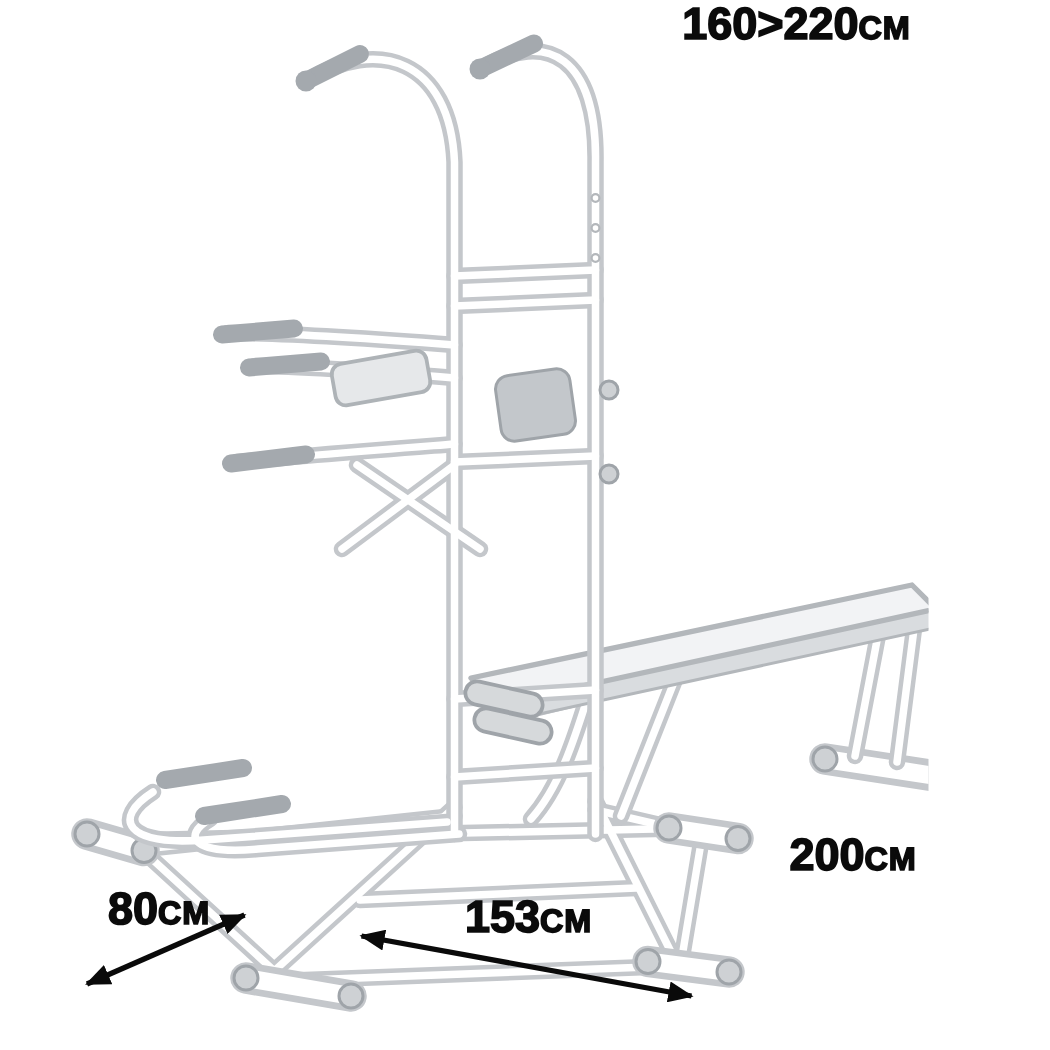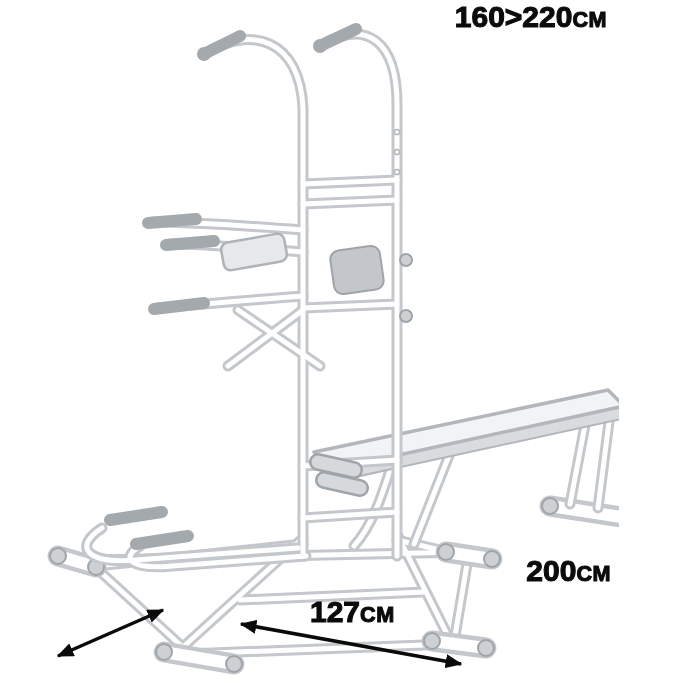--- a/index.html
+++ b/index.html
@@ -232,18 +232,21 @@
   </svg>
 
   <div class="dim right" style="right:12px;top:2px;">
     <span>160&gt;220</span><span class="unit">cm</span>
   </div>
 
   <div class="dim right" style="right:8px;top:556px;text-align:right;">
     <span>200</span><span class="unit">cm</span>
   </div>
 
+  <div class="dim" style="left:72px;top:592px;">
+    <span>80</span><span class="unit">cm</span>
+  </div>
 
   <div class="dim" style="left:310px;top:597px;">
-    <span>127</span><span class="unit">cm</span>
+    <span>153</span><span class="unit">cm</span>
   </div>
 
 </div>
 
 </body></html>

